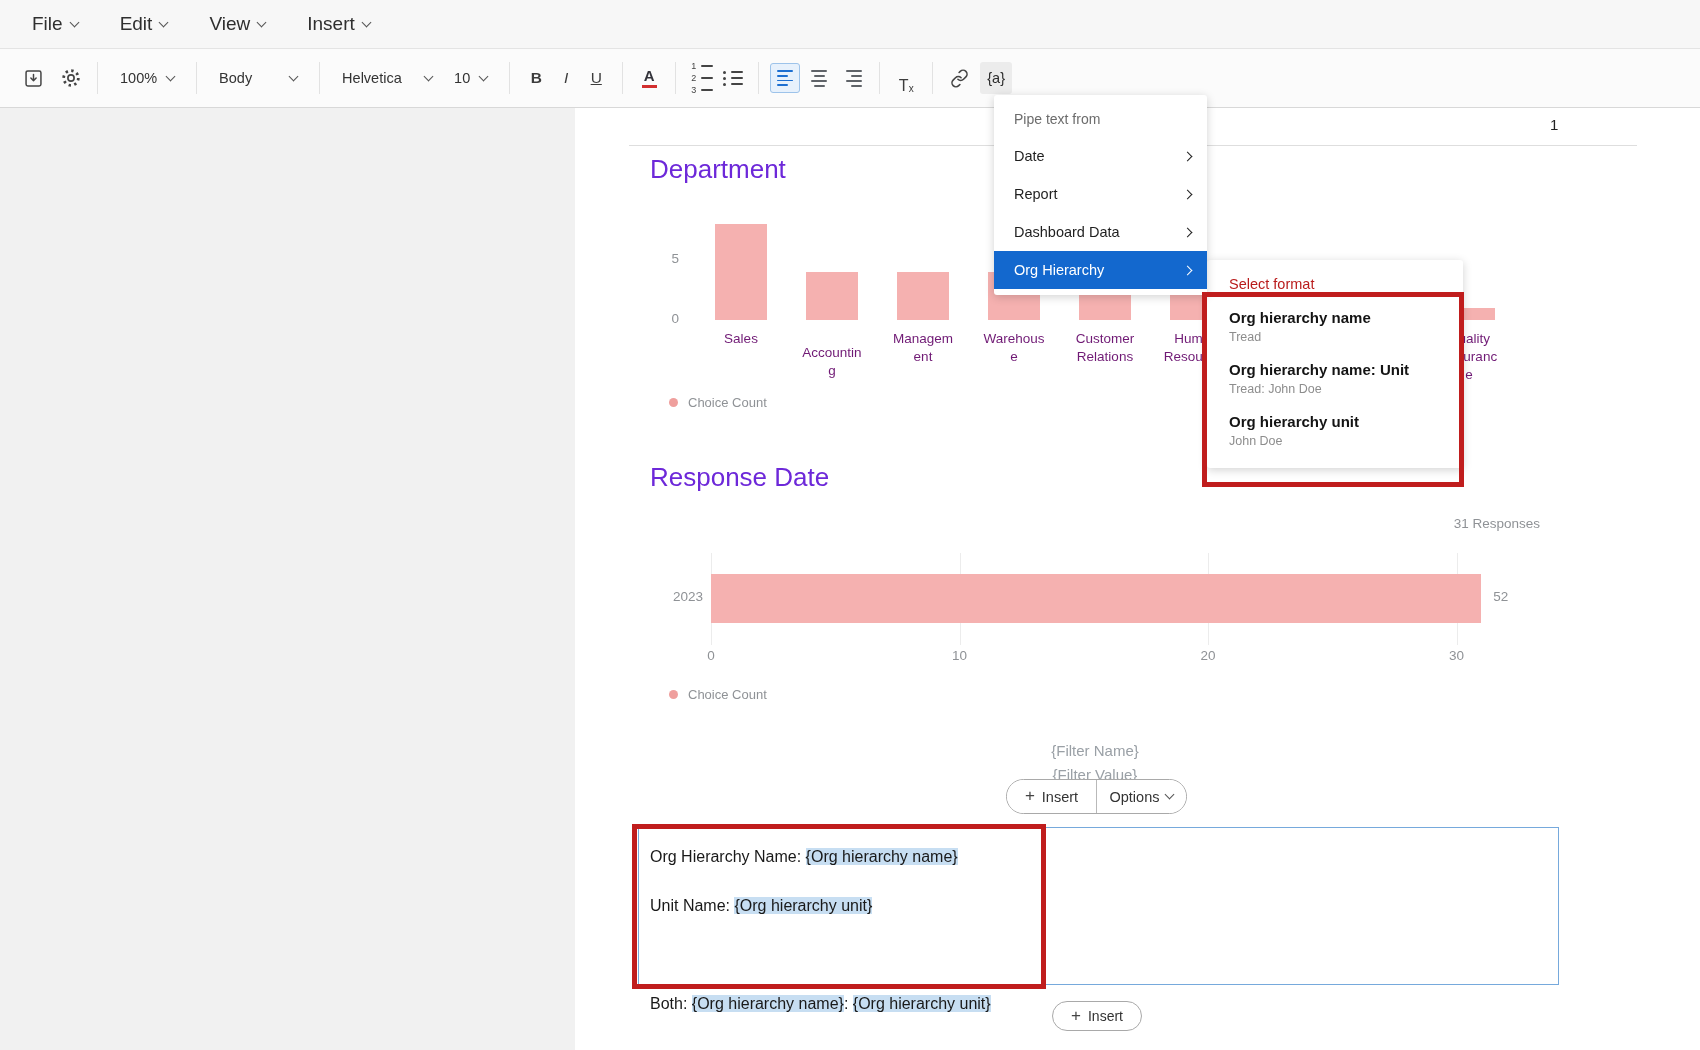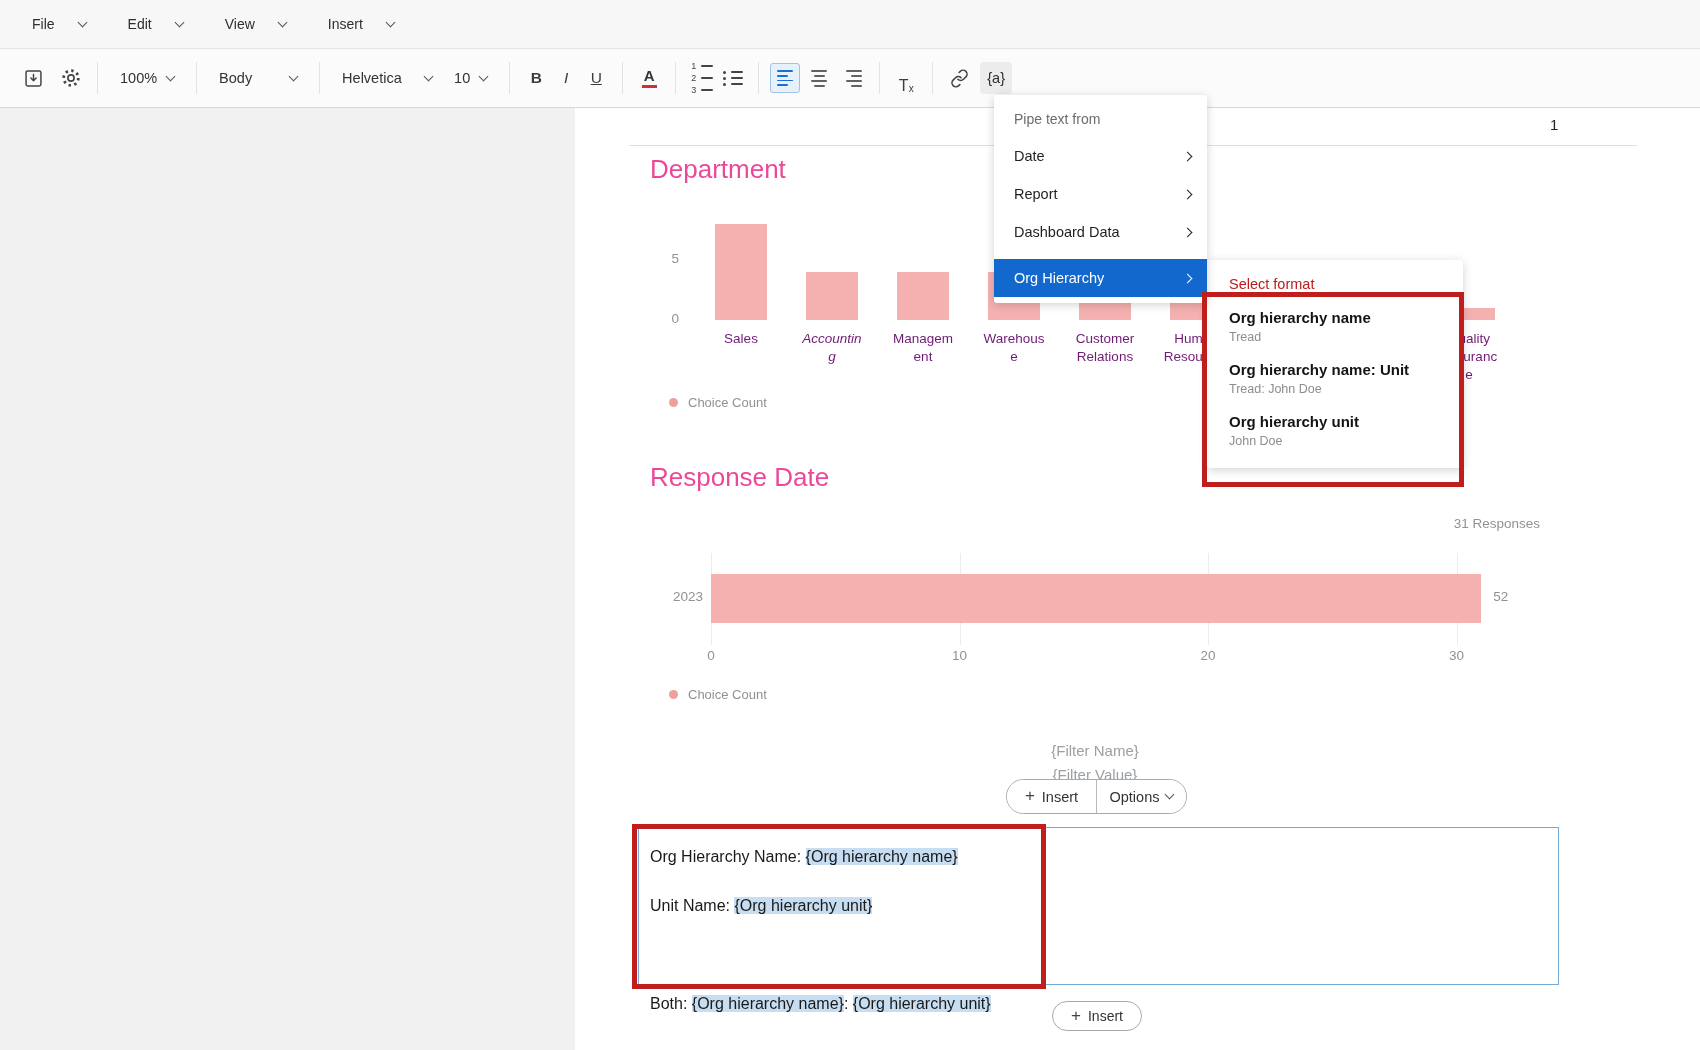--- a/index.html
+++ b/index.html
@@ -3,21 +3,21 @@
 <meta charset="utf-8">
 <style>
   *{margin:0;padding:0;box-sizing:border-box;}
   html,body{background:#f1f1f1;}
   body{font-family:"Liberation Sans","DejaVu Sans",sans-serif;}
   #app{position:relative;width:1700px;height:1050px;overflow:hidden;background:#f1f1f1;}
 
   
   .menubar{position:absolute;left:0;top:0;width:1700px;height:49px;background:#f7f7f7;
     border-bottom:1px solid #e4e4e4;display:flex;align-items:center;padding-left:32px;gap:42px;z-index:10;}
-  .menu-item{display:flex;align-items:center;gap:24px;font-size:14px;color:#2f2f2f;cursor:pointer;}
+  .menu-item{display:flex;align-items:center;gap:8px;font-size:19px;color:#2f2f2f;cursor:pointer;}
   .chv{width:7px;height:7px;border-right:1.7px solid #555;border-bottom:1.7px solid #555;display:inline-block;}
   .chv.down{transform:rotate(45deg);margin-top:-4px;}
   .chv.right{transform:rotate(-45deg);}
   .chv.cc{border-color:currentColor;}
 
   
   .toolbar{position:absolute;left:0;top:49px;width:1700px;height:59px;background:#fbfbfb;
     border-bottom:1px solid #d8d8d8;display:flex;align-items:center;padding-left:18px;z-index:10;}
   .tbtn{display:flex;align-items:center;justify-content:center;height:34px;min-width:30px;
     border-radius:3px;color:#3c3c3c;font-size:15.5px;cursor:pointer;}
@@ -47,21 +47,21 @@
   .al.active span{background:#1d6fd1;}
   .tx{display:flex;align-items:flex-end;}
   .tx .T{font-size:16px;color:#3c3c3c;}
   .tx .x{font-size:10px;color:#3c3c3c;margin-bottom:1px;}
   .piped{padding:0 7px;height:32px;background:#ececec;border-radius:3px;font-size:14.5px;color:#2d2d2d;}
 
   
   #page{position:absolute;left:575px;top:108px;width:1125px;height:942px;background:#ffffff;}
   .page-topline{position:absolute;left:54px;top:37px;width:1008px;height:1px;background:#dedede;}
   .page-number{position:absolute;left:975px;top:8px;font-size:15px;color:#222;}
-  .sec-title{position:absolute;font-size:26px;color:#ec4899;font-weight:400;}
+  .sec-title{position:absolute;font-size:26px;color:#6d28d9;font-weight:400;}
   .vbar{position:absolute;width:52px;background:#f5b1b0;z-index:1;}
   .cat-label{position:absolute;font-size:13.5px;line-height:1.35;color:#701a75;text-align:center;white-space:pre-line;z-index:1;}
   .ytick{position:absolute;left:70px;width:34px;text-align:right;font-size:13.5px;color:#8f9296;}
   .legend{position:absolute;display:flex;align-items:center;gap:10px;}
   .ldot{width:9px;height:9px;border-radius:50%;background:#ef9f9d;}
   .ltxt{font-size:13px;color:#8f9296;}
   .small-gray{position:absolute;font-size:13.5px;color:#8f9296;}
   .vgrid{position:absolute;width:1px;background:#ececec;z-index:0;}
   #hbar{position:absolute;background:#f5b1b0;z-index:1;}
   .xtick{position:absolute;width:50px;text-align:center;font-size:13.5px;color:#8f9296;}
@@ -76,21 +76,21 @@
   .hl{background:#c7def2;}
   .pill{position:absolute;left:477px;top:893px;width:90px;height:30px;border:1px solid #a9a9a9;border-radius:15px;
     background:#fff;display:flex;align-items:center;justify-content:center;gap:7px;font-size:14px;color:#333;z-index:2;cursor:pointer;}
 
   
   .pipe-menu{position:absolute;left:994px;top:95px;width:213px;background:#fff;
     box-shadow:0 2px 10px rgba(0,0,0,.18);border-radius:3px;padding:4px 0 6px;z-index:40;}
   .pm-header{padding:12px 20px 10px;font-size:14px;color:#6c6c6c;}
   .pmi{height:38px;display:flex;align-items:center;justify-content:space-between;
     padding:0 16px 0 20px;font-size:14.5px;color:#1f1f1f;cursor:pointer;}
-  .pmi.sel{background:#1368ce;color:#fff;margin-top:8px;}
+  .pmi.sel{background:#1368ce;color:#fff;}
   .format-menu{position:absolute;left:1207px;top:260px;width:256px;background:#fff;
     box-shadow:0 2px 10px rgba(0,0,0,.18);border-radius:3px;padding:6px 0 12px;z-index:39;}
   .fm-header{padding:10px 22px 8px;font-size:14.5px;color:#b91c1c;}
   .fmi{padding:9px 22px 8px;cursor:pointer;}
   .fmi-title{font-size:15px;font-weight:600;color:#141414;}
   .fmi-sub{font-size:12.5px;color:#8d8d8d;margin-top:4px;}
 
   
   .annot{position:absolute;border:5px solid #c01d1d;z-index:50;pointer-events:none;}
   #annot-submenu{left:1202px;top:292px;width:262px;height:195px;}
@@ -269,21 +269,21 @@
     <div id="text-lines"></div>
     <div class="annot" id="annot-text"></div>
 
     <div class="pill">
       <span class="plus">+</span>
       <span>Insert</span>
     </div>
   <div class="vbar" style="left: 140px; top: 116px; height: 96px; background: rgb(245, 177, 176);"></div>
       <div class="cat-label" style="left: 114px; top: 222px; width: 104px;">Sales</div>
       <div class="vbar" style="left: 231px; top: 164px; height: 48px; background: rgb(245, 177, 176);"></div>
-      <div class="cat-label" style="left: 205px; top: 222px; width: 104px; font-style: italic;">Accountin
+      <div class="cat-label" style="left: 205px; top: 236px; width: 104px;">Accountin
 g</div>
       <div class="vbar" style="left: 322px; top: 164px; height: 48px; background: rgb(245, 177, 176);"></div>
       <div class="cat-label" style="left: 296px; top: 222px; width: 104px;">Managem
 ent</div>
       <div class="vbar" style="left: 413px; top: 164px; height: 48px; background: rgb(245, 177, 176);"></div>
       <div class="cat-label" style="left: 387px; top: 222px; width: 104px;">Warehous
 e</div>
       <div class="vbar" style="left: 504px; top: 164px; height: 48px; background: rgb(245, 177, 176);"></div>
       <div class="cat-label" style="left: 478px; top: 222px; width: 104px;">Customer
 Relations</div>

